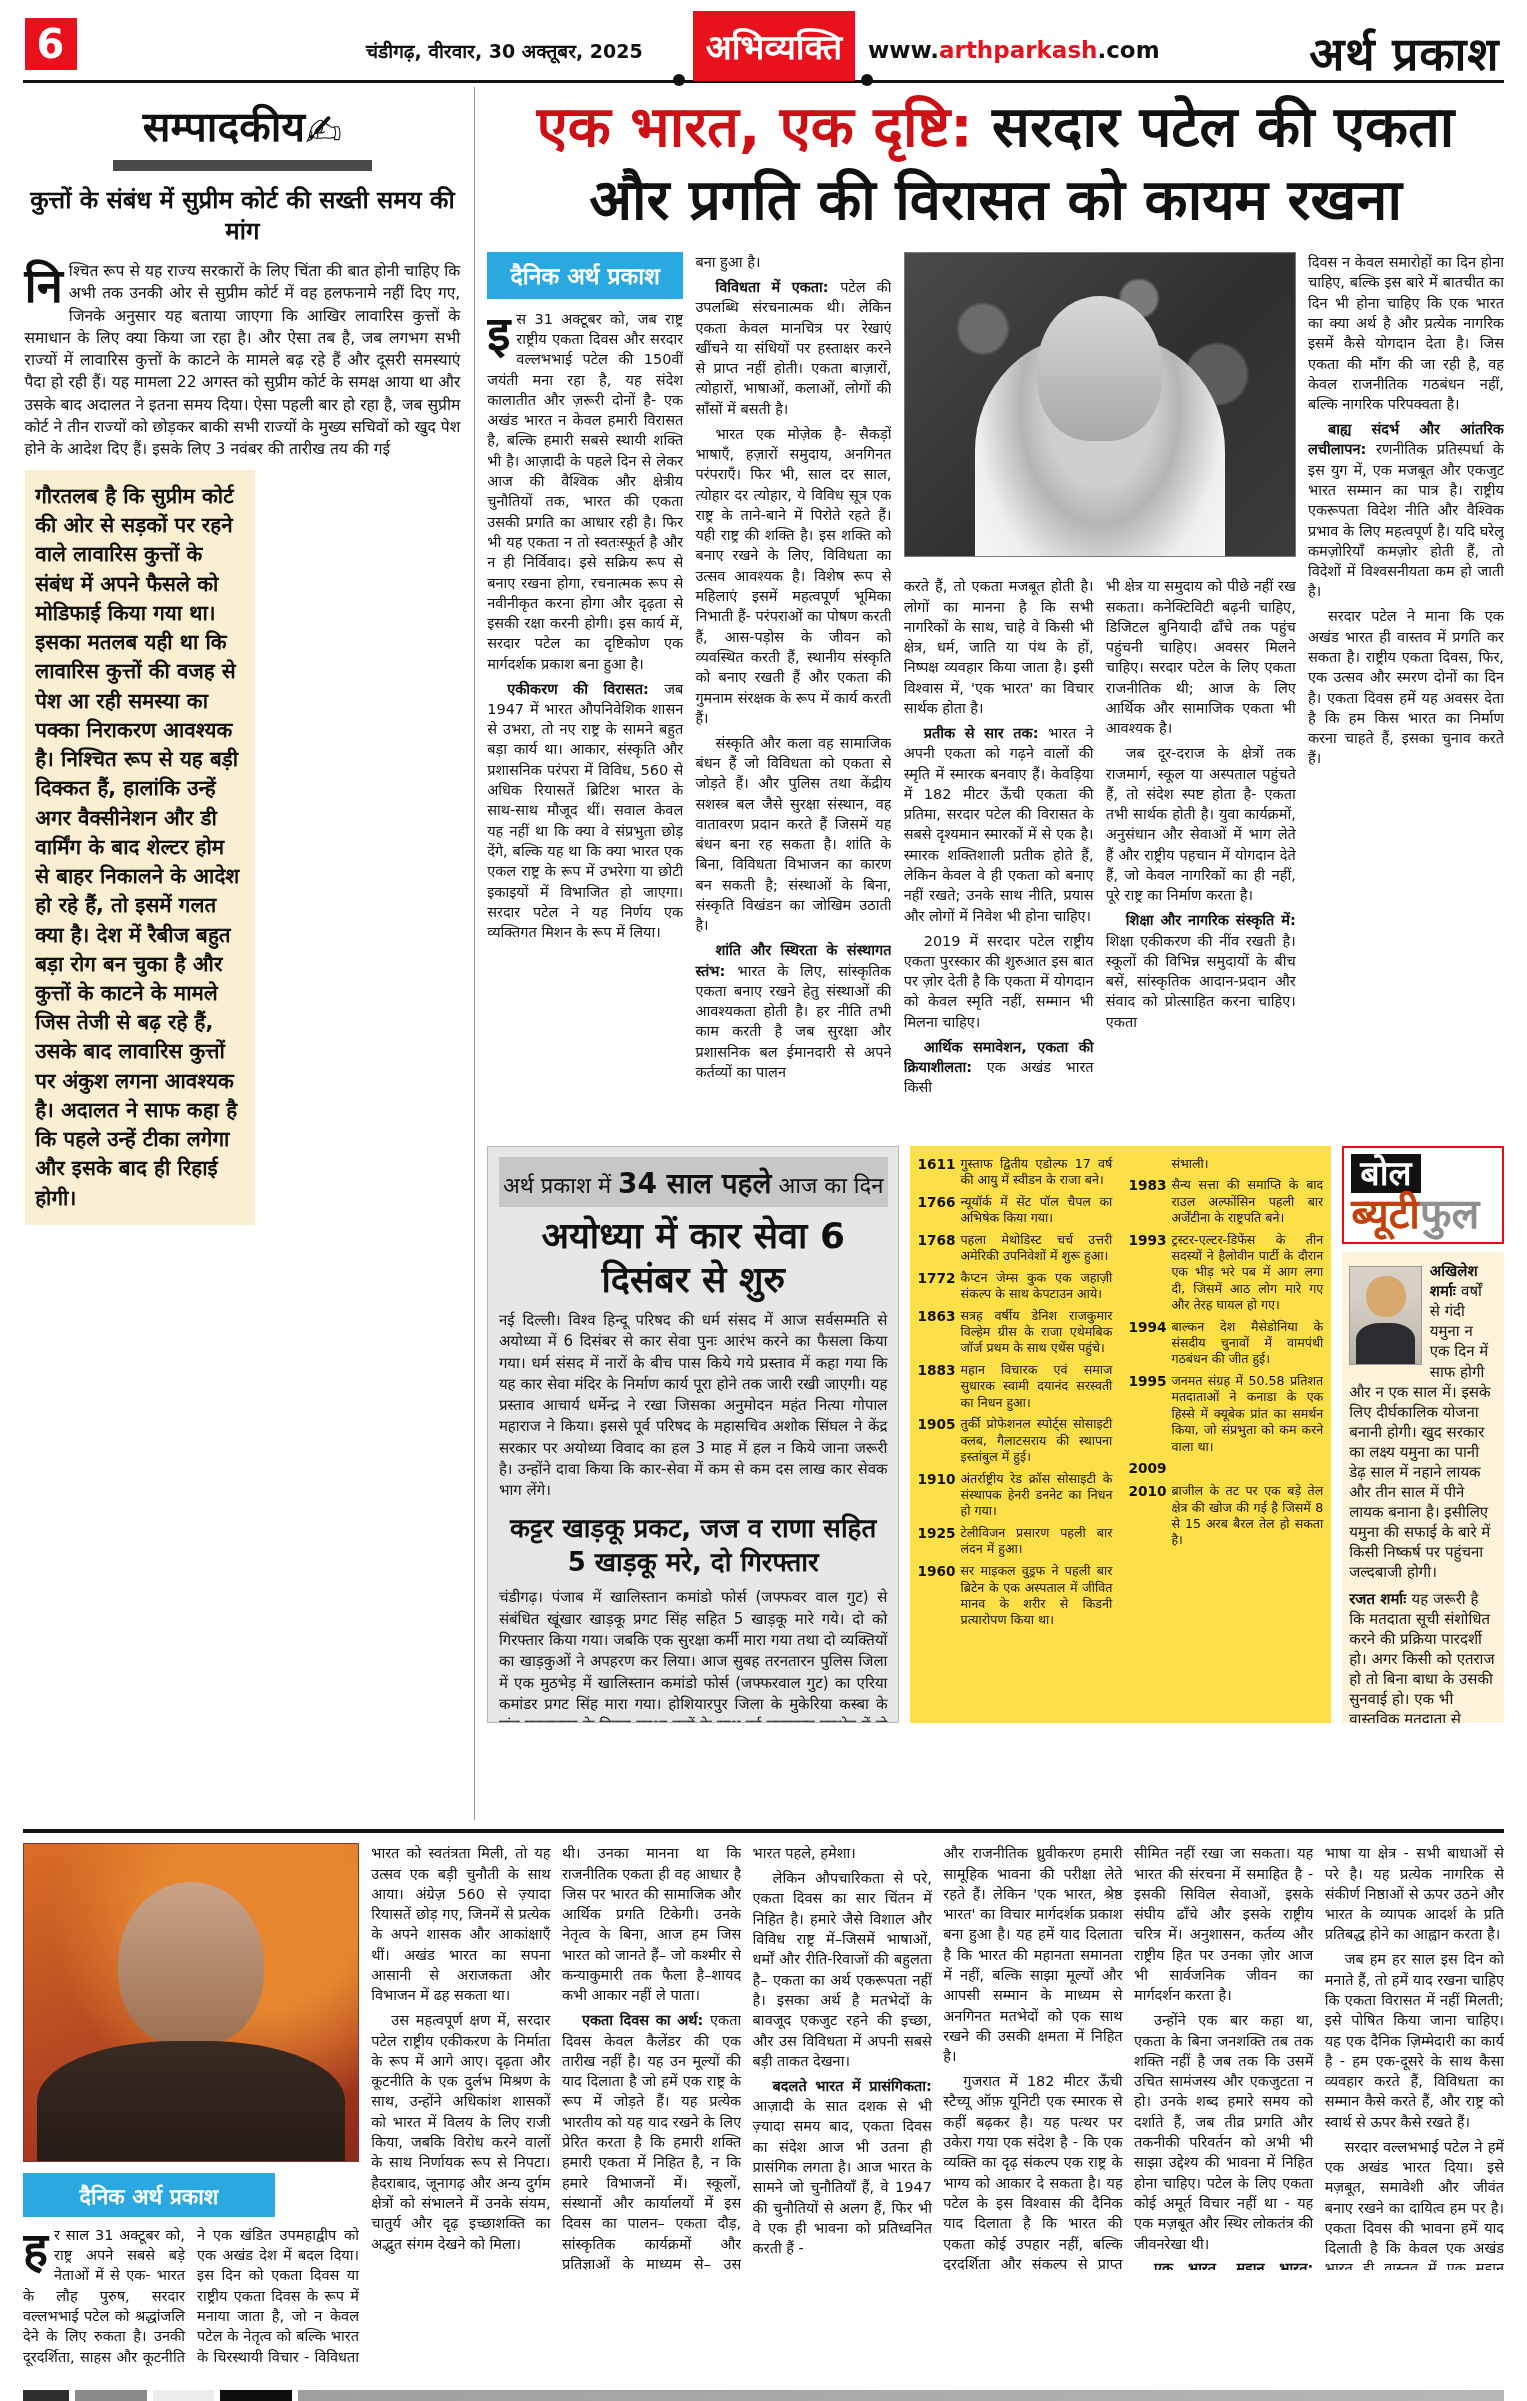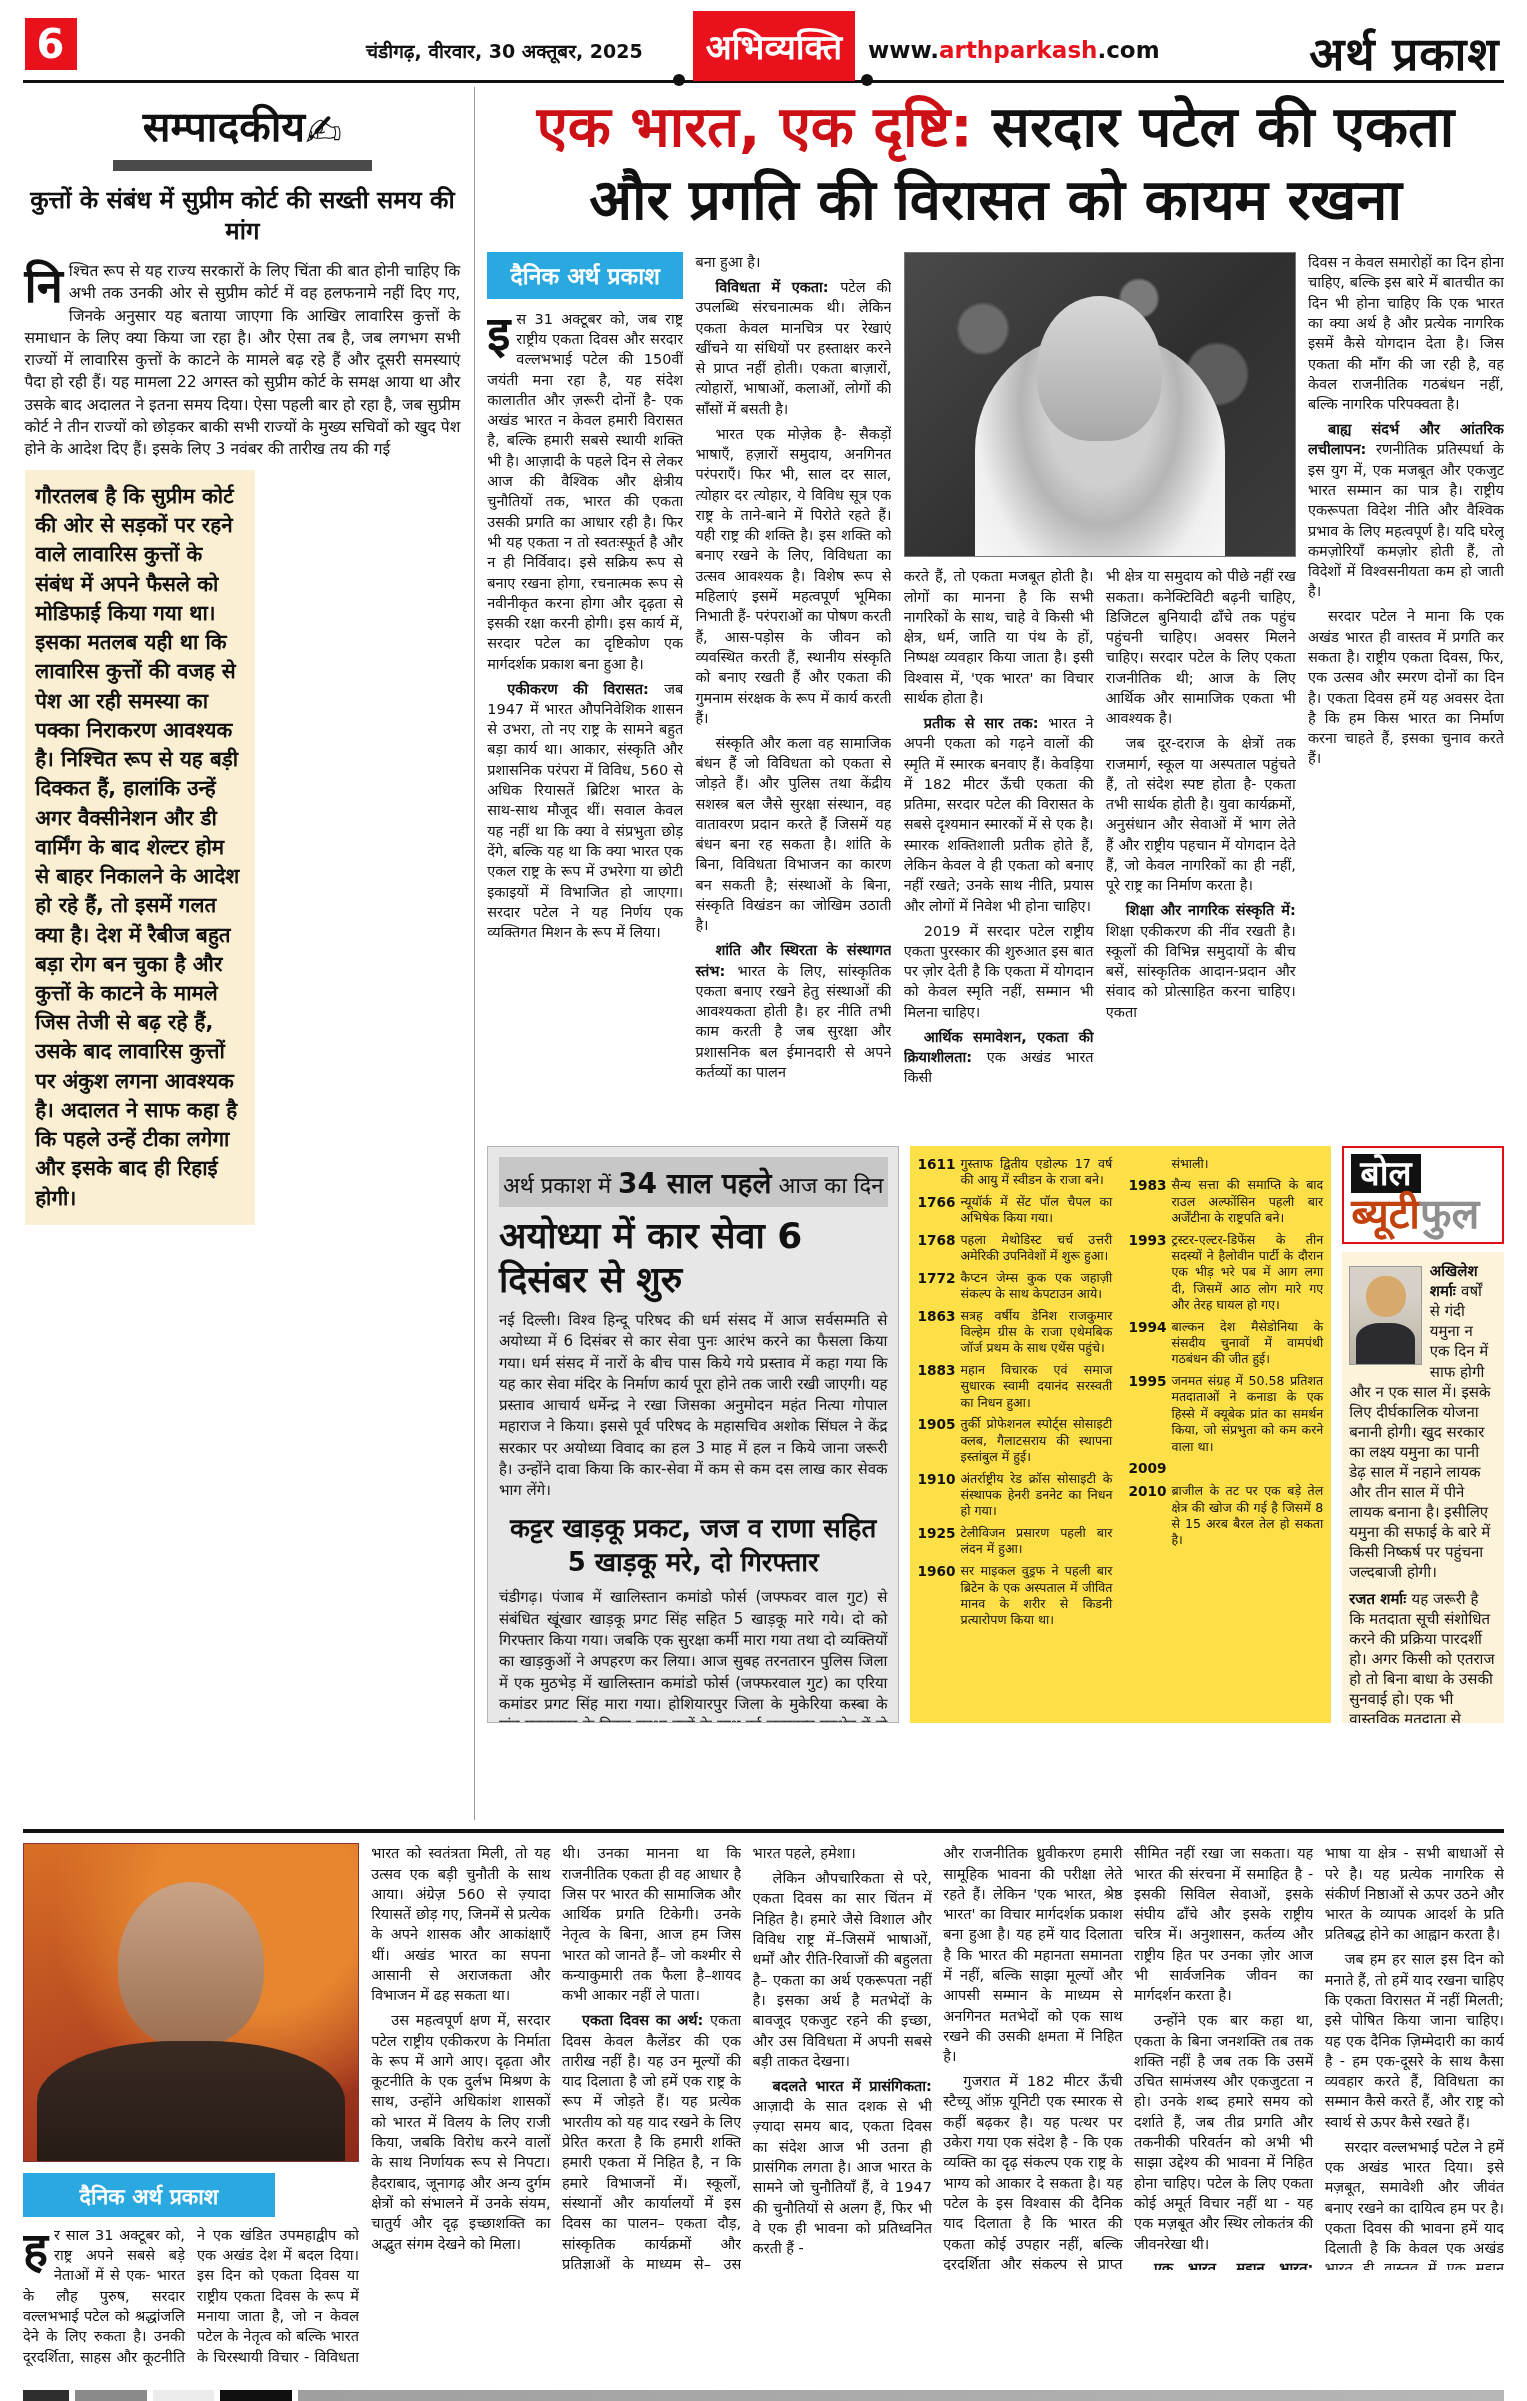--- a/index.html
+++ b/index.html
@@ -30,41 +30,41 @@
   .hlbox { float:left; width:230px; background:#faeed3; padding:12.2px 10.7px; font-size:20.6px; font-weight:bold; line-height:1.42; margin:6.1px 12.2px 6.1px 0; text-align:left; }
   .dropcap { float:left; font-size:47px; font-weight:bold; line-height:0.9; padding:4.6px 6.1px 0 0; }
 
   .main-col { flex:1; padding:4.6px 0 0 12.2px; overflow:hidden; }
   .lead-hl { text-align:center; font-size:56px; font-weight:900; line-height:1.3; }
   .lead-hl .red { color:#cc1016; }
 
   .lead-cols { display:flex; gap:12.2px; margin-top:15.3px; height:879px; overflow:hidden; font-size:14.5px; line-height:1.4; text-align:justify; }
   .lead-cols .col { flex:1; overflow:hidden; }
   .mid2 { flex:2; display:flex; flex-direction:column; overflow:hidden; }
-  .mid2-cols { display:flex; gap:12.2px; flex:1; overflow:hidden; }
+  .mid2-cols { display:flex; gap:12.2px; flex:1; overflow:hidden;margin-top:10px; }
   .mid2-cols .col { flex:1; }
   .para { margin-bottom:4.6px; }
   .col .para + .para { text-indent:20px; }
   .subhead { font-weight:bold; }
   .bluebox { background:#2aa9e0; color:#fff; font-size:23px; font-weight:bold; text-align:center; padding:7.6px 3.1px; margin-bottom:9.2px; }
 
   .photo-main { height:305px; margin-bottom:9.2px; border:0.8px solid #777; background:
       radial-gradient(circle at 20% 25%, #6b6b6b 0 6%, transparent 7%),
       radial-gradient(circle at 60% 15%, #7a7a7a 0 5%, transparent 6%),
       radial-gradient(circle at 80% 40%, #5d5d5d 0 8%, transparent 9%),
       linear-gradient(135deg,#4a4a4a,#2f2f2f 55%,#3c3c3c); position:relative; overflow:hidden; }
   .photo-main .face { position:absolute; left:18%; bottom:-12%; width:64%; height:85%; background:radial-gradient(ellipse at 50% 28%, #cfcfcf 0 30%, #b5b5b5 45%, #efefef 70%, #fafafa 100%); border-radius:45% 45% 10% 10%; }
   .photo-main .head { position:absolute; left:34%; bottom:38%; width:32%; height:48%; background:linear-gradient(#d8d8d8,#a8a8a8); border-radius:50% 50% 42% 42%; }
 
   
   .midrow { display:flex; gap:10.7px; margin-top:15.3px; height:577px; }
   .flashback { flex:0 0 412px; background:#e7e7e7; border:1.5px solid #b5b5b5; padding:9.2px 10.7px; overflow:hidden; }
   .fb-strip { background:#c7c7c7; text-align:center; padding:6.1px 1.5px; font-size:22px; }
   .fb-strip b { font-size:28px; font-weight:900; }
-  .fb-h1 { font-size:36px; font-weight:900; margin:7.6px 0 9.2px 0; line-height:1.2; }
+  .fb-h1 { font-size:36px; font-weight:900; text-align:center; margin:7.6px 0 9.2px 0; line-height:1.2; }
   .fb-body { font-size:15px; line-height:1.42; text-align:justify; }
   .fb-h2 { font-size:26px; font-weight:900; text-align:center; margin:10.7px 9.2px 7.6px 9.2px; line-height:1.3; }
 
   .gyan { flex:0 0 421px; display:flex; flex-direction:column; overflow:hidden; }
   .gyan-hd { background:#0d0d0d; color:#fff; font-size:30.5px; font-weight:900; text-align:center; padding:10.7px 3.1px; }
   .gyan-bd { background:#fde047; flex:1; padding:9.2px 7.6px; display:flex; gap:16px; overflow:hidden; }
   .gyan-col { flex:1; }
   .ev { display:flex; margin-bottom:5.3px; font-size:12.6px; line-height:1.3; }
   .evy { flex:0 0 43px; font-weight:bold; font-size:13.7px; }
   .evt { flex:1; text-align:justify; }

